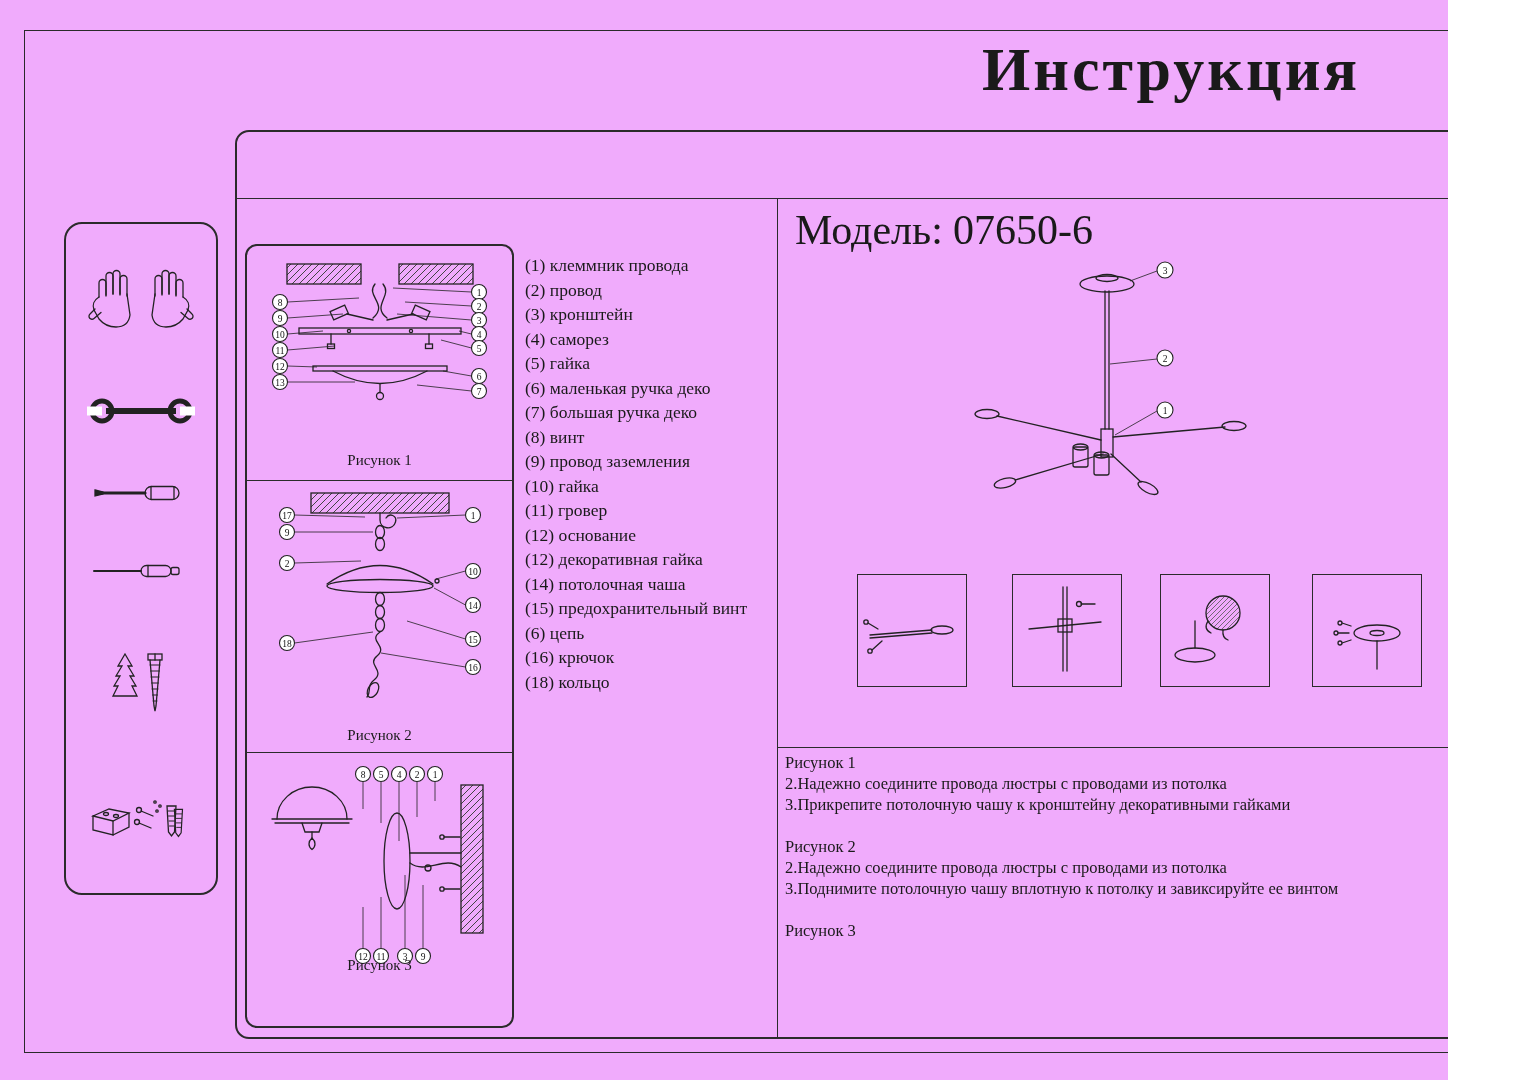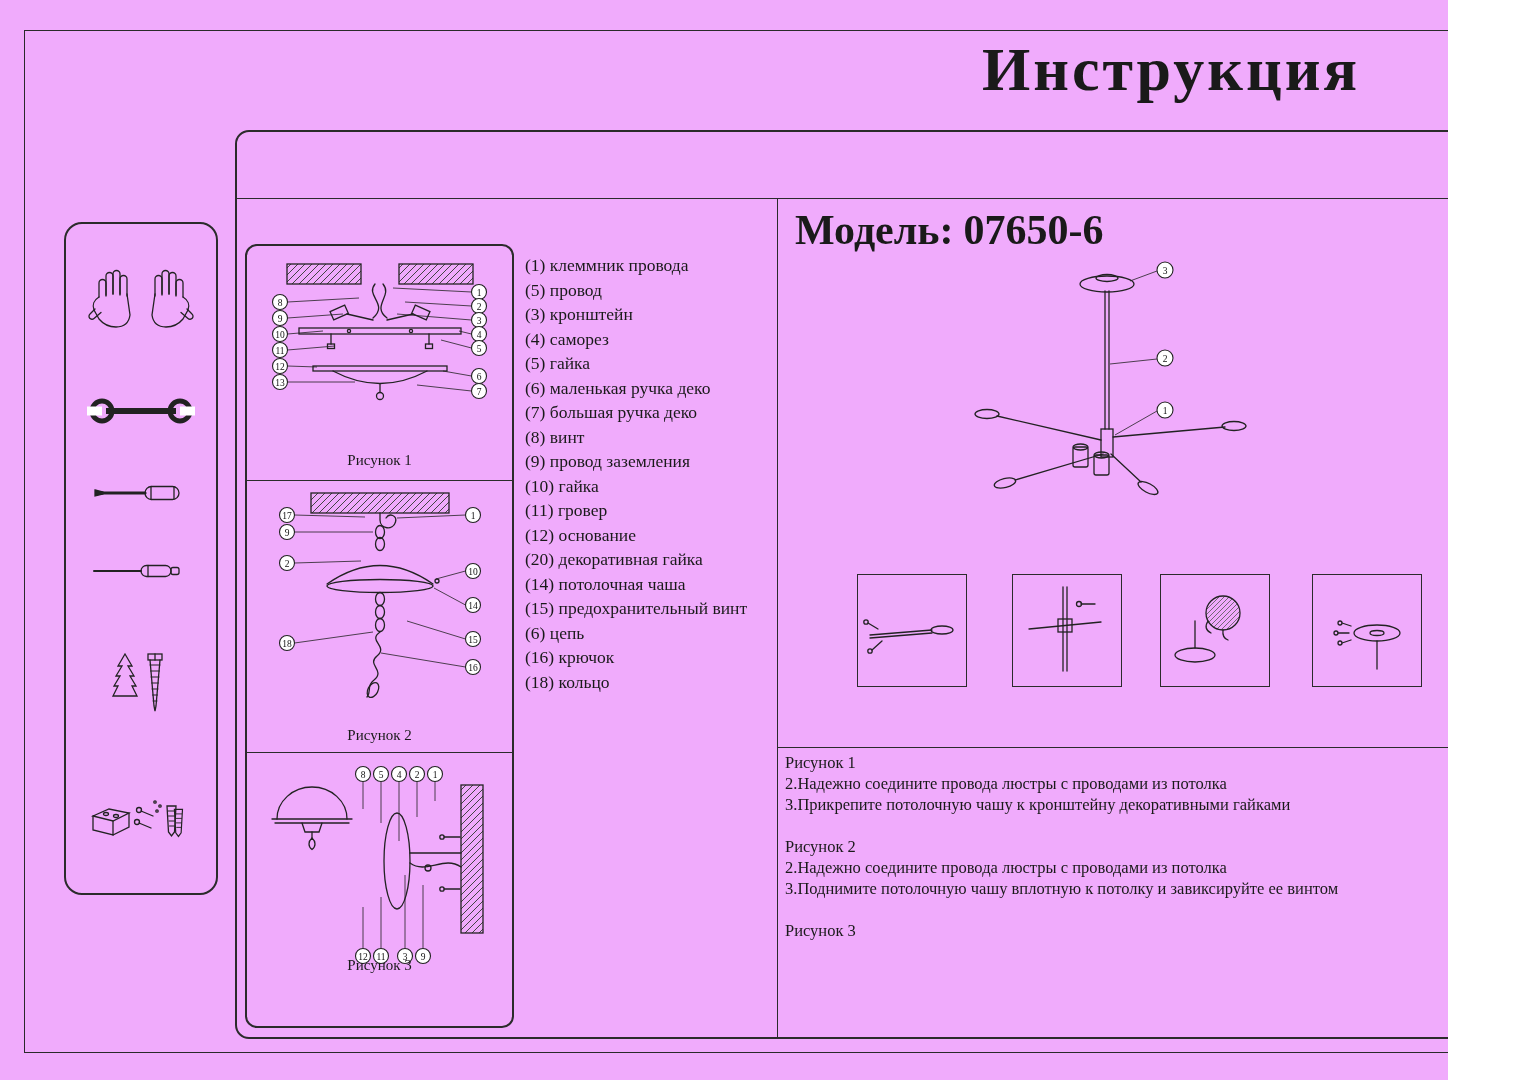--- a/index.html
+++ b/index.html
@@ -28,21 +28,21 @@
   #fig1 { top:0; height:234px; }
   #fig2 { top:234px; height:272px; border-top:1.5px solid #2b2b2b; }
   #fig3 { top:506px; height:278px; border-top:1.5px solid #2b2b2b; }
   .fig-svg { position:absolute; left:0; top:6px; }
   .fig-caption { position:absolute; left:0; right:0; text-align:center; font-size:15px; }
   #fig1 .fig-caption { top:206px; }
   #fig2 .fig-caption { top:246px; }
   #fig3 .fig-caption { top:204px; }
 
   .parts-list { position:absolute; left:288px; top:112px; width:232px; font-size:17.5px; line-height:1.4;margin-top:9px; }
-  .model-heading { position:absolute; left:558px; top:74px; font-size:42px; font-weight:700; white-space:nowrap;text-align:center; }
+  .model-heading { position:absolute; left:558px; top:74px; font-size:42px; font-weight:400; white-space:nowrap;text-align:center; }
   .model-heading span { margin-right:10px; }
   .assembly-svg { position:absolute; left:700px; top:112px; }
 
   .detail-box { position:absolute; top:442px; width:110px; height:113px; border:1.5px solid #2b2b2b; }
   #db1 { left:620px; } #db2 { left:775px; } #db3 { left:923px; } #db4 { left:1075px; }
 
   .instructions { position:absolute; left:543px; top:617px; width:706px; padding:3px 0 0 5px; }
   .instr-line { min-height:21px; line-height:21px; font-size:16.5px; }
 
   
@@ -345,32 +345,32 @@
               <text class="cot" x="176" y="200.5">9</text>
           </g>
         </svg>
         <div class="fig-caption">Рисунок 3</div>
       </div>
     </div>
 
     <div class="parts-list">
 
     <div class="part">(1) клеммник провода</div>
-        <div class="part">(5) провод</div>
+        <div class="part">(2) провод</div>
         <div class="part">(3) кронштейн</div>
         <div class="part">(4) саморез</div>
         <div class="part">(5) гайка</div>
         <div class="part">(6) маленькая ручка деко</div>
         <div class="part">(7) большая ручка деко</div>
         <div class="part">(8) винт</div>
         <div class="part">(9) провод заземления</div>
         <div class="part">(10) гайка</div>
         <div class="part">(11) гровер</div>
         <div class="part">(12) основание</div>
-        <div class="part">(20) декоративная гайка</div>
+        <div class="part">(12) декоративная гайка</div>
         <div class="part">(14) потолочная чаша</div>
         <div class="part">(15) предохранительный винт</div>
         <div class="part">(6) цепь</div>
         <div class="part">(16) крючок</div>
         <div class="part">(18) кольцо</div>
       </div>
 
     <div class="model-heading">
       <span>Модель:</span><span>07650-6</span>
     </div>

